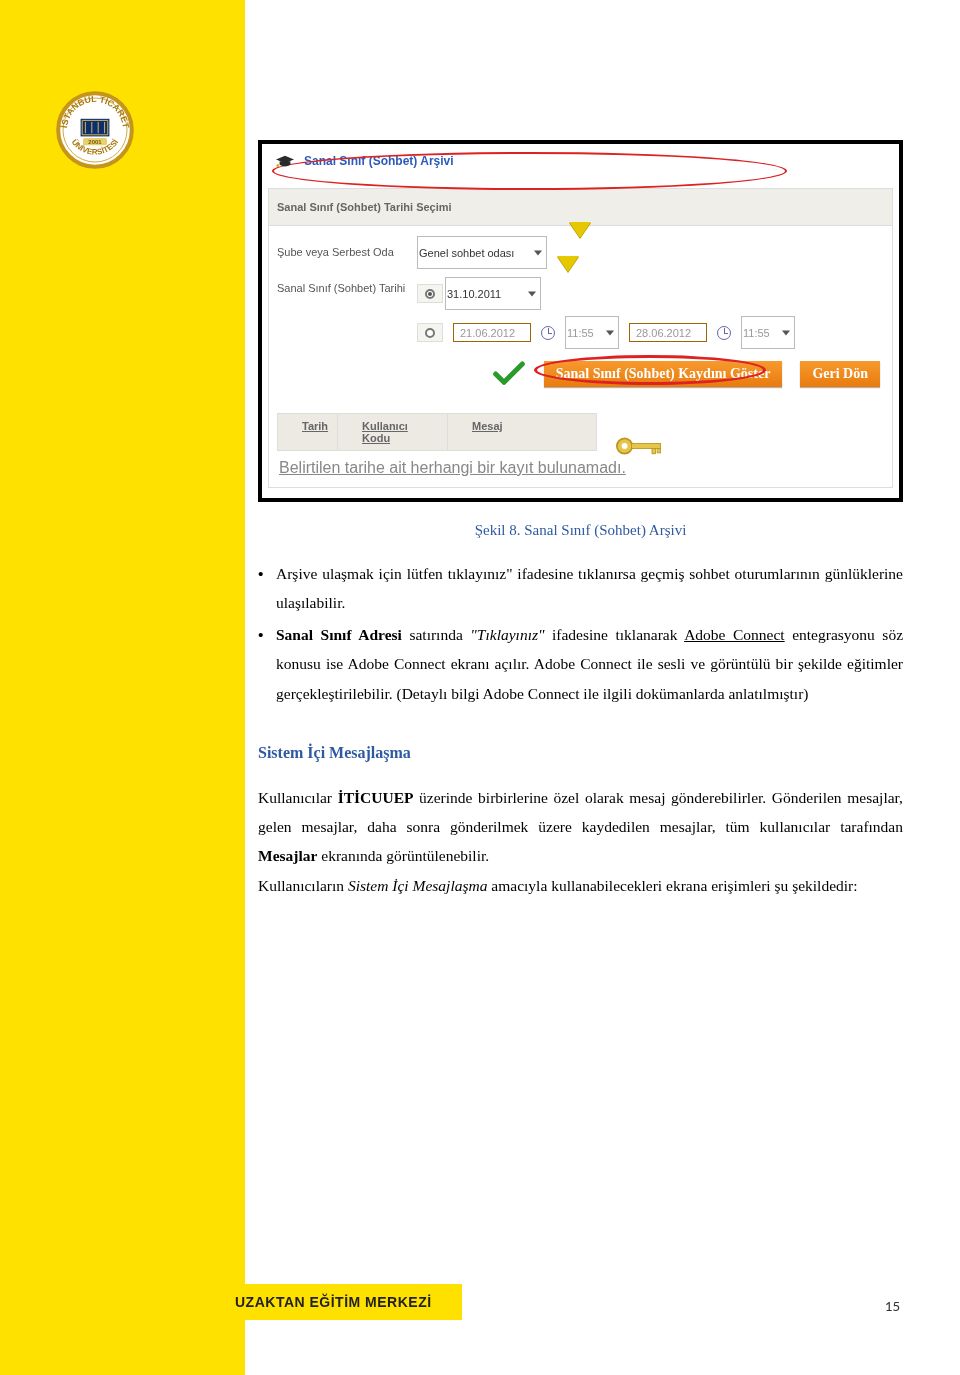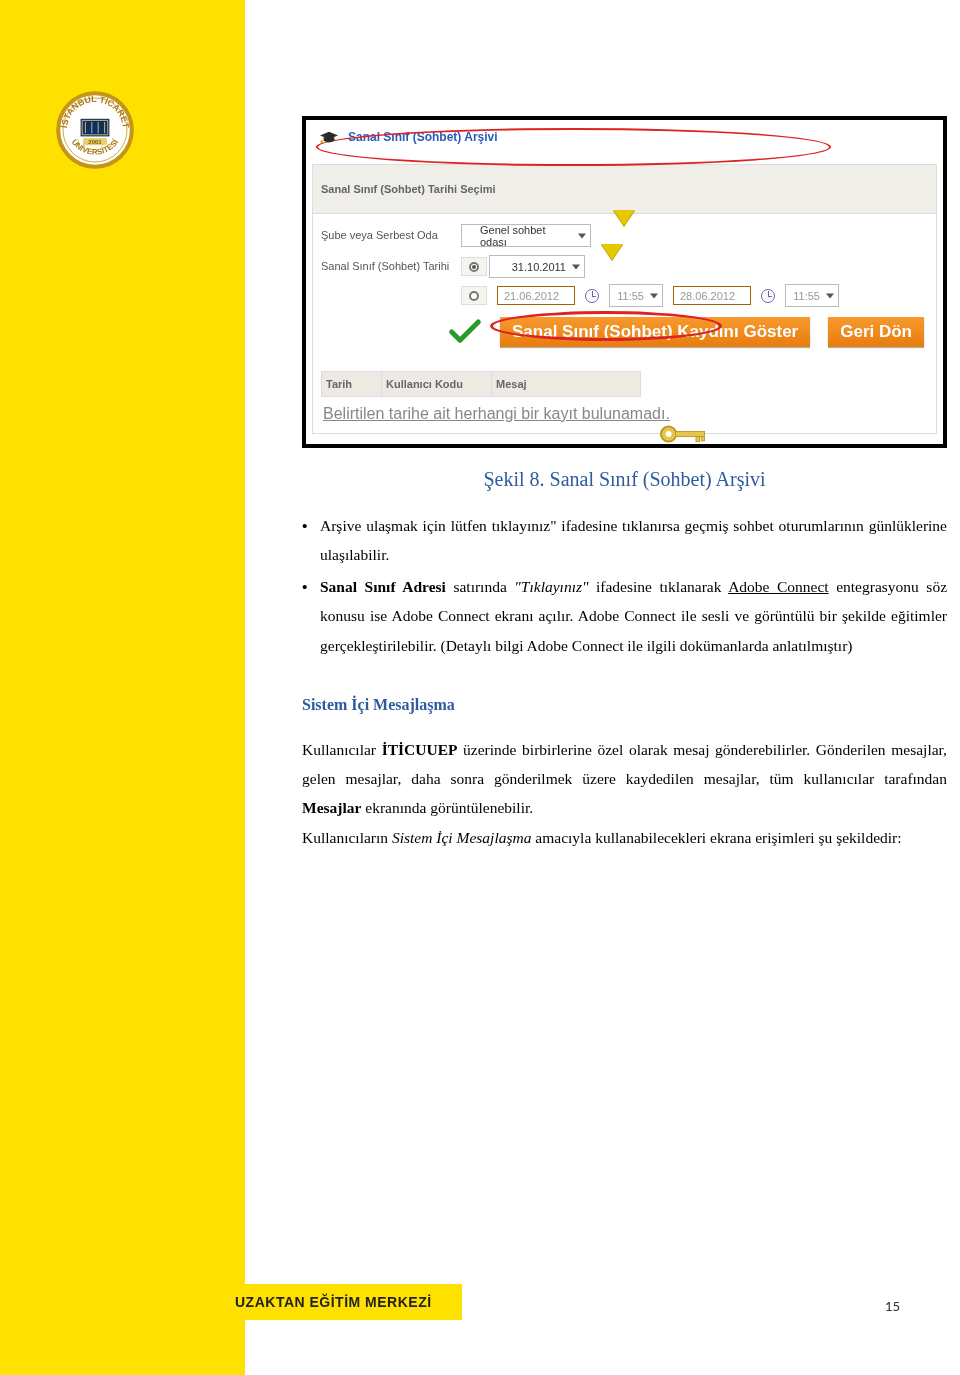--- a/index.html
+++ b/index.html
@@ -19,23 +19,22 @@
     background: #ffe100;
   }
   .logo {
     position: absolute;
     left: 55px; top: 90px;
     width: 80px;
   }
   .content-area {
     position: absolute;
     left: 258px;
-    top: 116px;
+    top: 140px;
     width: 645px;
-    margin-left: 44px;
   }
   
   .screenshot-frame {
     width: 645px;
     border: 4px solid #000;
     background: #fff;
     padding: 6px 6px 10px 6px;
     font-family: Arial, sans-serif;
     font-size: 11px;
     color: #333;
@@ -67,44 +66,43 @@
   }
   .panel-sub {
     color: #888;
     font-size: 10.5px;
     margin-left: 30px;
     margin-top: 2px;
   }
   .date-panel-title {
     background: #f0eee8;
     border: 1px solid #ddd;
-    padding: 18px 8px;
+    padding: 12px 8px;
     margin-top: 14px;
     font-size: 11px;
     color: #666;
     font-weight: bold;
   }
   .form-area {
     border: 1px solid #ddd;
     border-top: none;
     padding: 10px 8px;
     position: relative;
   }
   .form-row { display: flex; align-items: center; margin-bottom: 8px; }
   .form-label { width: 140px; color: #555; line-height: 1.3; }
   .select-box {
     border: 1px solid #bbb;
     background: #fff;
-    padding: 2px 18px 2px 18px;
+    padding: 2px 18px 2px 1px;
     font-size: 11px;
     position: relative;
-    height: 23px;
+    height: 33px;
     display: inline-flex;
     align-items: center;
-    justify-content: flex-end;
   }
   .select-box::after {
     content: "";
     position: absolute;
     right: 4px; top: 50%;
     width: 0; height: 0;
     border-left: 4px solid transparent;
     border-right: 4px solid transparent;
     border-top: 5px solid #555;
     transform: translateY(-50%);
@@ -157,24 +155,25 @@
     filter: drop-shadow(0 1px 0 #aa9400);
   }
   .btn-row {
     display: flex; justify-content: flex-end; gap: 18px;
     margin: 10px 4px 0 0;
     align-items: center;
   }
   .orange-btn {
     background: linear-gradient(#f79a2e, #e87b0e);
     color: #fff;
-    font-size: 17px;
+    font-size: 14px;
     font-weight: bold;
     padding: 5px 12px;
     box-shadow: 0 1px 1px rgba(0,0,0,.3);
+    font-family: Liberation Serif, serif;
   }
   .red-oval2 {
     position: absolute;
     border: 3px solid #d22;
     border-radius: 50%/50%;
     pointer-events: none;
   }
   .green-check {
     width: 34px; height: 30px;
     color: #2a9b2a;
@@ -182,44 +181,45 @@
   .results-table {
     margin-top: 24px;
     border: 1px solid #ddd;
     width: 320px;
   }
   .results-header {
     background: #eceae3;
     display: flex;
   }
   .results-header > div {
-    padding: 6px 4px;
+    padding: 6px 24px;
     border-right: 1px solid #ddd;
     color: #666;
     font-size: 11px;
     font-weight: bold;
+    text-decoration: underline;
   }
   .no-results {
     color: #888;
     font-size: 16px;
     padding: 8px 2px 0 2px;
     text-decoration: underline;
   }
   .key-icon {
     position: absolute;
     width: 52px; height: 24px;
     left: 345px; top: 208px;
   }
 
   
   .figure-caption {
     text-align: center;
     color: #2e5aa0;
     font-family: "Book Antiqua", Palatino, serif;
-    font-size: 20px;
+    font-size: 15px;
     margin-top: 20px;
     margin-bottom: 20px;
   }
   .body-text {
     font-size: 15.5px;
     line-height: 1.9;
     text-align: justify;
     color: #000;
   }
   .bullet-list { list-style: none; padding-left: 18px; }

